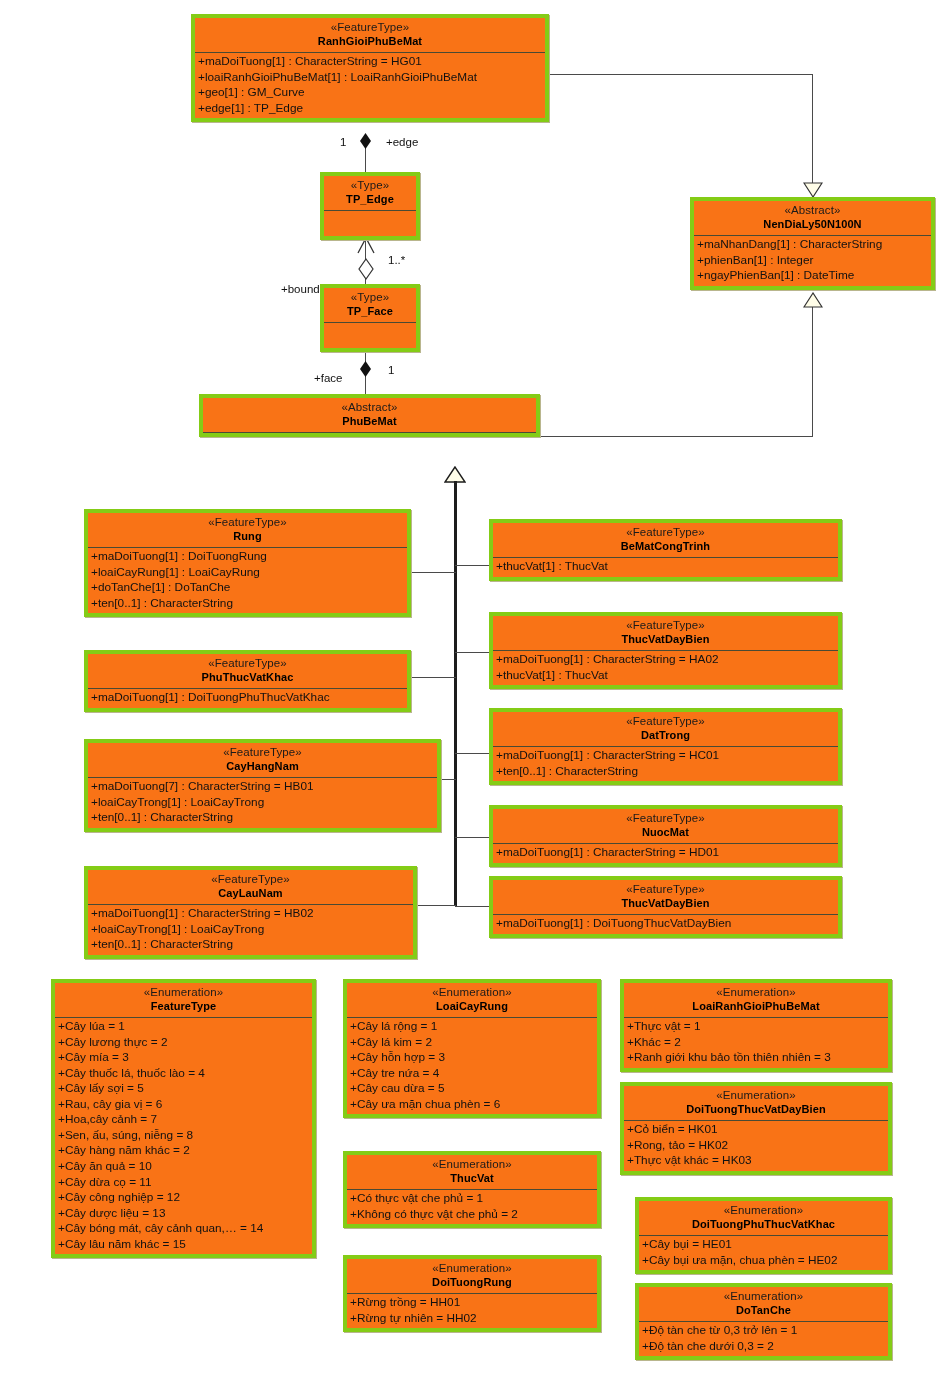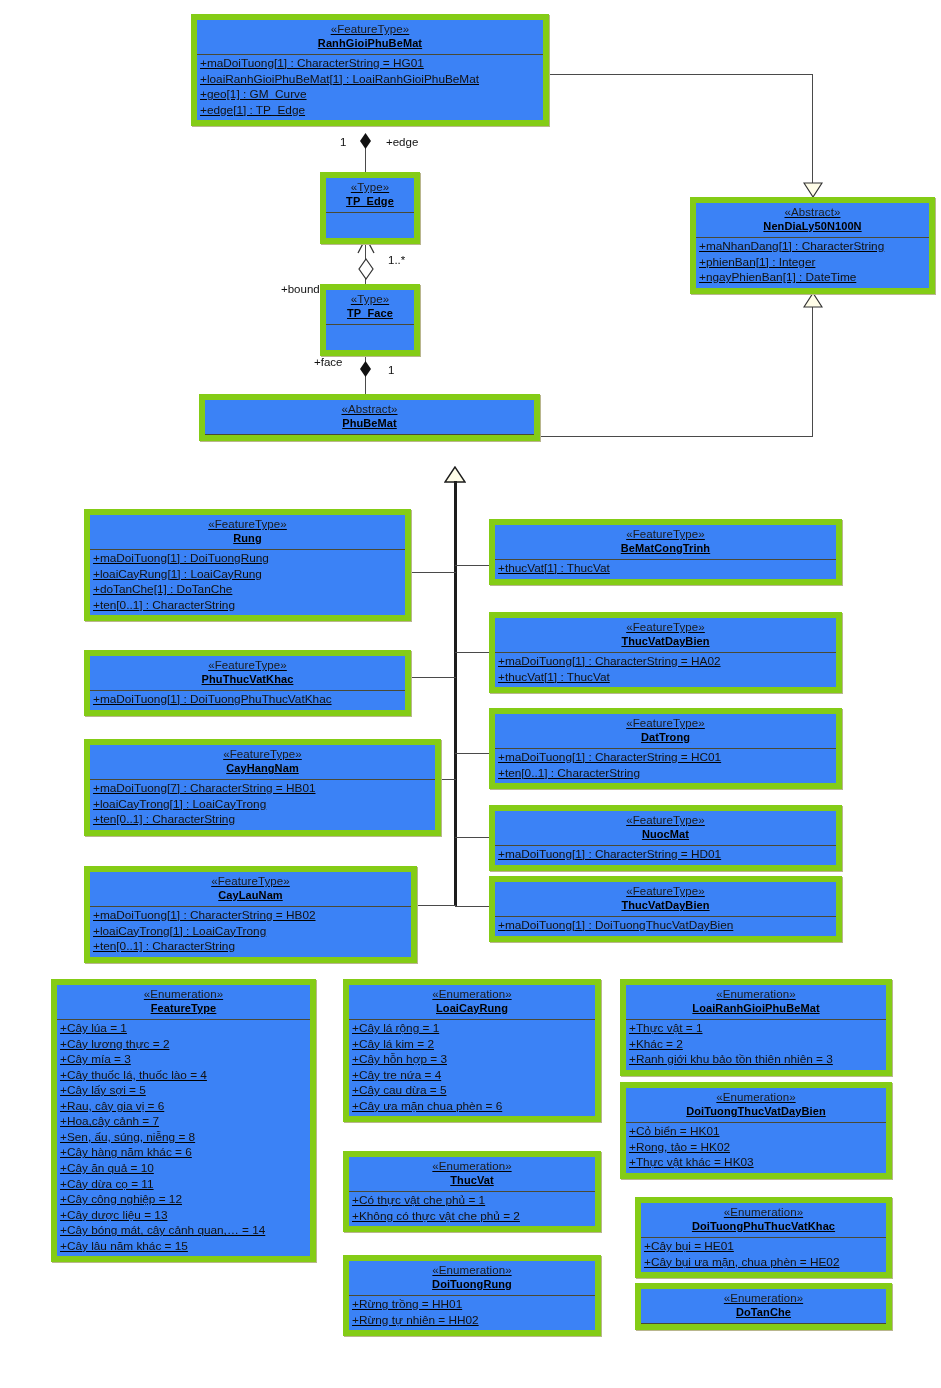--- a/index.html
+++ b/index.html
@@ -15,24 +15,23 @@
     width: 941px;
     height: 1388px;
     background: #ffffff;
     overflow: hidden;
   }
 
   
   .uml-box {
     position: absolute;
     box-sizing: border-box;
-    background: #3b82f6;
-    border: 6px solid #84cc16;
+    background: #f97316;
+    border: 4px solid #84cc16;
     box-shadow: 1px 1px 0 #b9b68e;
-    text-decoration: underline;
   }
   .uml-head {
     padding: 3px 4px 4px 4px;
     text-align: center;
     line-height: 1.2;
   }
   .uml-stereo {
     font-size: 11.5px;
     color: #1a1a1a;
     letter-spacing: 0.1px;
@@ -112,21 +111,21 @@
     <polyline points="4,17 12,2 20,17" fill="none" stroke="#333" stroke-width="1.3"></polyline>
   </svg>
   <svg style="position:absolute; left:358px; top:258px;" width="16" height="22" viewBox="0 0 16 22">
     <polygon points="8,1 15,11 8,21 1,11" fill="#ffffff" stroke="#333" stroke-width="1.2"></polygon>
   </svg>
   <div class="edge-label" style="left:281px; top:254px;margin-top:29px;">+boundary</div>
   <div class="edge-label" style="left:388px; top:254px;">1..*</div>
 
   <div class="ln v" style="left:365px; top:335px; height:60px;"></div>
   <div class="diamond-filled" style="left:360px; top:361px;"></div>
-  <div class="edge-label" style="left:314px; top:356px;">+face</div>
+  <div class="edge-label" style="left:314px; top:372px;">+face</div>
   <div class="edge-label" style="left:388px; top:364px;">1</div>
 
   <svg class="tri-svg" style="left:444px; top:466px;" width="22" height="17" viewBox="0 0 22 17">
     <polygon points="11,1 1,16 21,16" fill="#fffde8" stroke="#1d1d1d" stroke-width="1.4"></polygon>
   </svg>
   <div class="ln thick-v" style="left:454px; top:481px; height:425px;"></div>
 
   <div class="ln h" style="left:455px; top:565px; width:35px;"></div>
   <div class="ln h" style="left:455px; top:652px; width:35px;"></div>
   <div class="ln h" style="left:455px; top:753px; width:35px;"></div>
@@ -307,21 +306,21 @@
     <div class="uml-sep"></div>
     <div class="uml-attrs">
       <div class="uml-attr">+Cây lúa = 1</div>
       <div class="uml-attr">+Cây lương thực  = 2</div>
       <div class="uml-attr">+Cây mía = 3</div>
       <div class="uml-attr">+Cây thuốc lá, thuốc lào = 4</div>
       <div class="uml-attr">+Cây lấy sợi = 5</div>
       <div class="uml-attr">+Rau, cây gia vị = 6</div>
       <div class="uml-attr">+Hoa,cây cảnh = 7</div>
       <div class="uml-attr">+Sen, ấu, súng, niễng = 8</div>
-      <div class="uml-attr">+Cây hàng năm khác = 6</div>
+      <div class="uml-attr">+Cây hàng năm khác = 2</div>
       <div class="uml-attr">+Cây ăn quả   = 10</div>
       <div class="uml-attr">+Cây dừa cọ = 11</div>
       <div class="uml-attr">+Cây công nghiệp  = 12</div>
       <div class="uml-attr">+Cây dược liệu   = 13</div>
       <div class="uml-attr">+Cây bóng mát, cây cảnh quan,… = 14</div>
       <div class="uml-attr">+Cây lâu năm khác = 15</div>
     </div>
   </div>
 
   <div class="uml-box" style="left:343px; top:979px; width:258px;">
@@ -401,15 +400,19 @@
       <div class="uml-attr">+Cây bụi ưa mặn, chua phèn = HE02</div>
     </div>
   </div>
 
   <div class="uml-box" style="left:635px; top:1283px; width:257px;">
     <div class="uml-head">
       <div class="uml-stereo">«Enumeration»</div>
       <div class="uml-name">DoTanChe</div>
     </div>
     <div class="uml-sep"></div>
+    <div class="uml-attrs">
+      <div class="uml-attr">+Độ tàn che từ 0,3 trở lên = 1</div>
+      <div class="uml-attr">+Độ tàn che dưới 0,3 = 2</div>
+    </div>
   </div>
 
 </div>
 
 </body></html>

